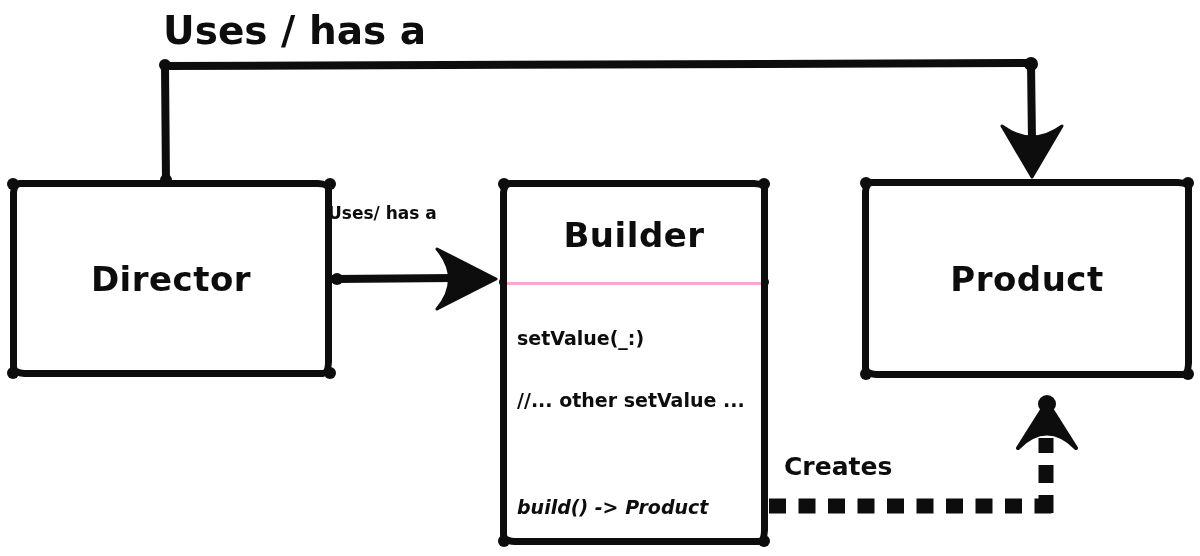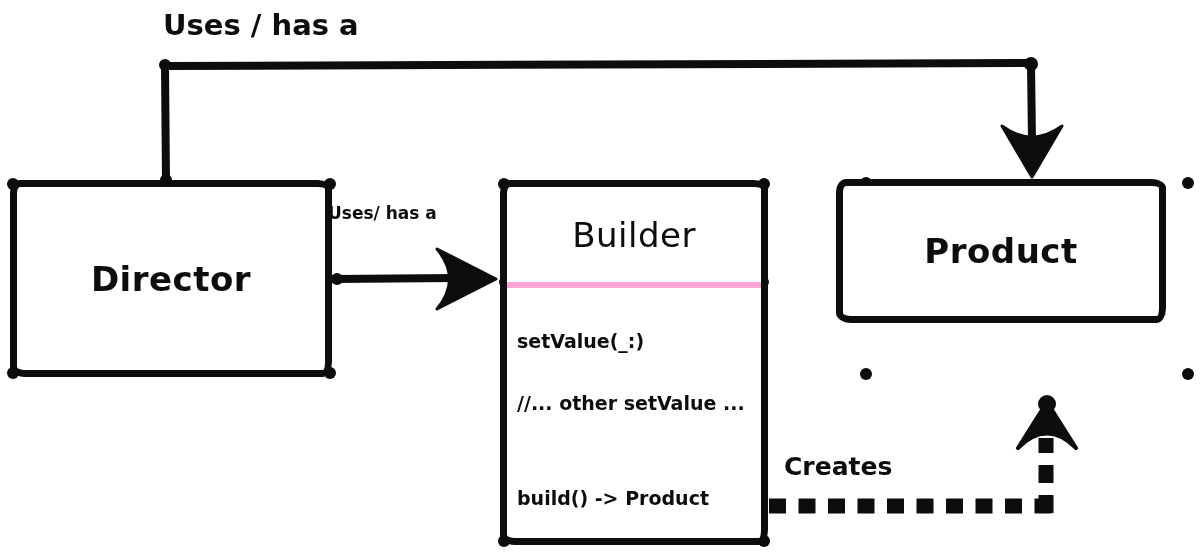--- a/index.html
+++ b/index.html
@@ -27,55 +27,55 @@
     display: flex;
     align-items: center;
     justify-content: center;
   }
   .class-name {
     font-size: 34px;
     font-weight: bold;
     letter-spacing: 0.5px;
   }
   #director-box { left: 10px; top: 180px; width: 322px; height: 197px; }
-  #product-box  { left: 836px; top: 179px; width: 330px; height: 144px; }
+  #product-box  { left: 862px; top: 179px; width: 330px; height: 199px; }
   #builder-box {
     left: 500px; top: 180px; width: 268px; height: 365px;
     display: block;
   }
   #builder-title {
     height: 95px;
-    border-bottom: 6px solid #f9a8d4;
+    border-bottom: 3px solid #f9a8d4;
     display: flex;
     align-items: center;
     justify-content: center;
     font-size: 34px;
-    font-weight: normal;
+    font-weight: bold;
     letter-spacing: 0.5px;
   }
   #builder-methods {
     position: relative;
     height: 249px;
   }
   .method-row {
     position: absolute;
     left: 10px;
     font-size: 19px;
     font-weight: 600;
     white-space: nowrap;
   }
   #method-0 { top: 42px; }
   #method-1 { top: 104px; }
-  #method-2 { top: 199px; }
+  #method-2 { top: 211px; font-style: italic; }
   .edge-label {
     position: absolute;
     font-weight: bold;
     white-space: nowrap;
   }
-  #label-top     { left: 163px; top: 8px;   font-size: 29px; }
+  #label-top     { left: 163px; top: 8px;   font-size: 39px; }
   #label-mid     { left: 328px; top: 203px; font-size: 17px; }
   #label-creates { left: 784px; top: 452px; font-size: 25px; }
 </style>
 </head>
 <body>
 
 <div id="canvas">
 
   <svg id="connectors" viewBox="0 0 1200 556" xmlns="http://www.w3.org/2000/svg">
 

